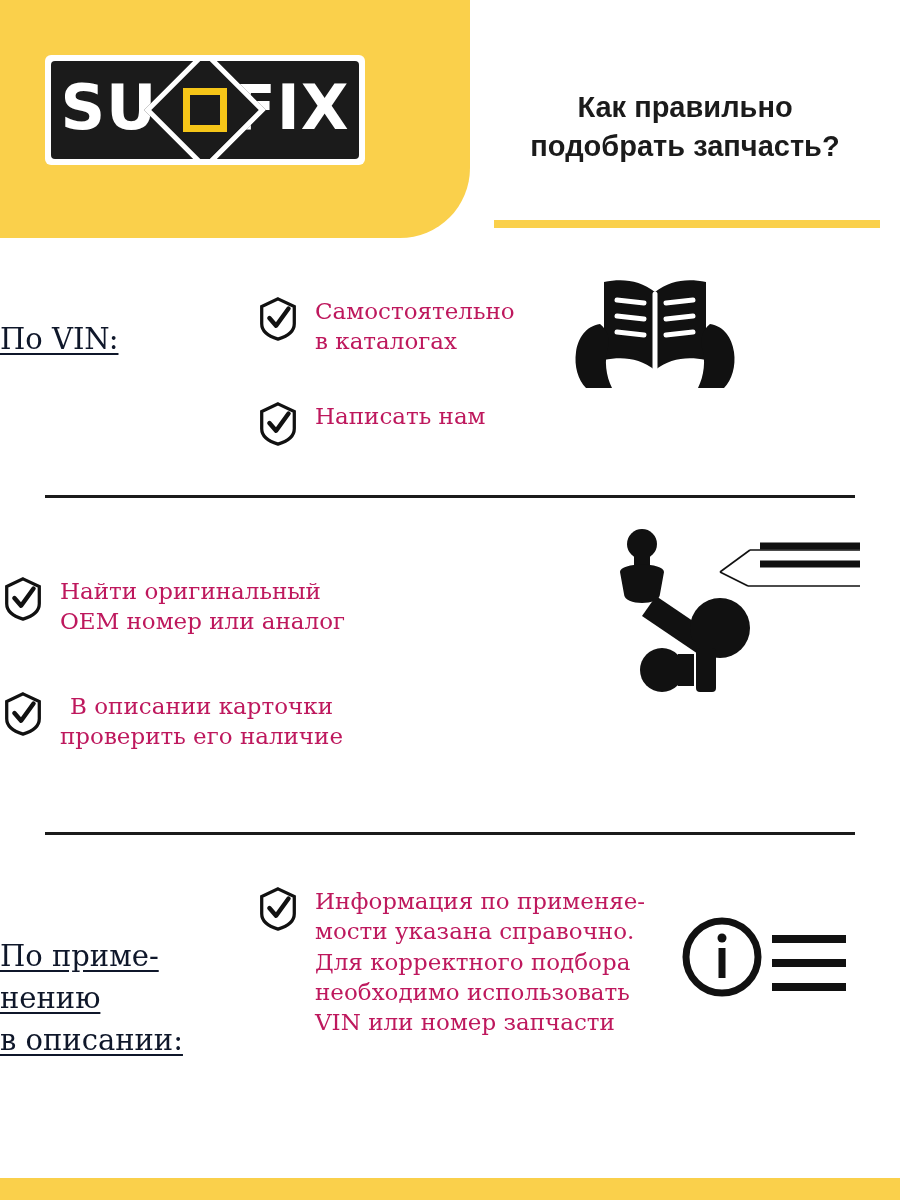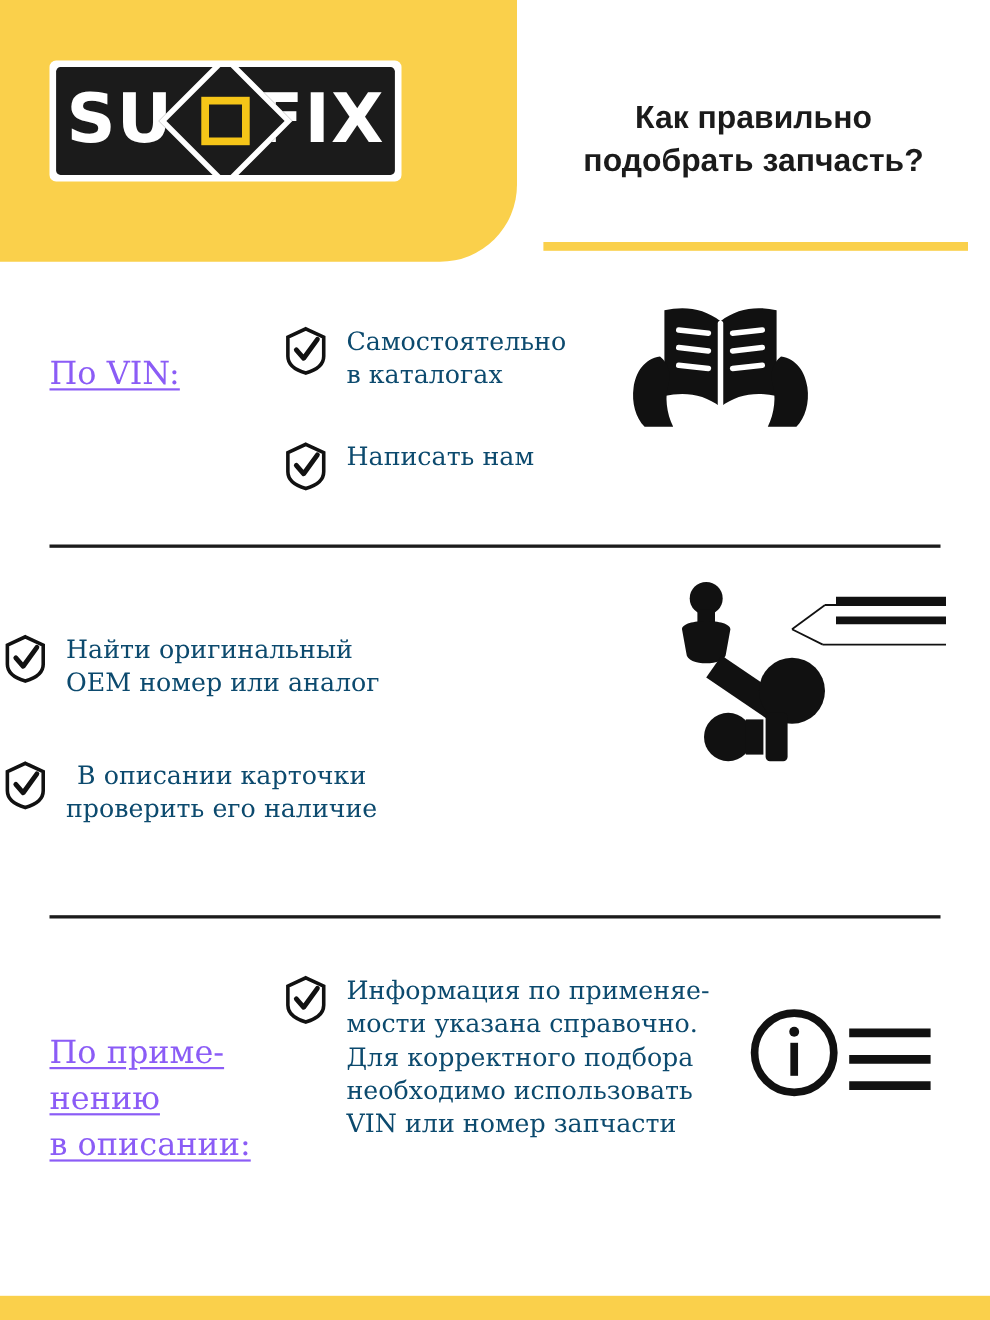--- a/index.html
+++ b/index.html
@@ -131,26 +131,25 @@
 
   
   .row {
     position: absolute;
     left: 0;
     width: 900px;
     display: flex;
   }
   .row-label {
     width: 255px;
-    padding-left: 45px;
     box-sizing: border-box;
     font-family: "DejaVu Serif", serif;
     font-size: 29px;
     line-height: 1.45;
-    color: #8b5cf6;
+    color: #0f172a;
   }
   .row-label u { text-decoration: underline; text-underline-offset: 4px; }
   .row-items {
     flex: 1;
     padding-top: 4px;
   }
   .item {
     display: flex;
     align-items: flex-start;
     margin-bottom: 22px;
@@ -159,21 +158,21 @@
     flex: 0 0 auto;
     width: 46px;
     height: 46px;
     margin-right: 14px;
     margin-top: 2px;
   }
   .item-text {
     font-family: "DejaVu Serif", serif;
     font-size: 23px;
     line-height: 1.32;
-    color: #0c4a6e;
+    color: #be185d;
     padding-top: 2px;
     white-space: pre-line;
   }
 
   .divider {
     position: absolute;
     left: 45px;
     width: 810px;
     height: 3px;
     background: #1b1b1b;

